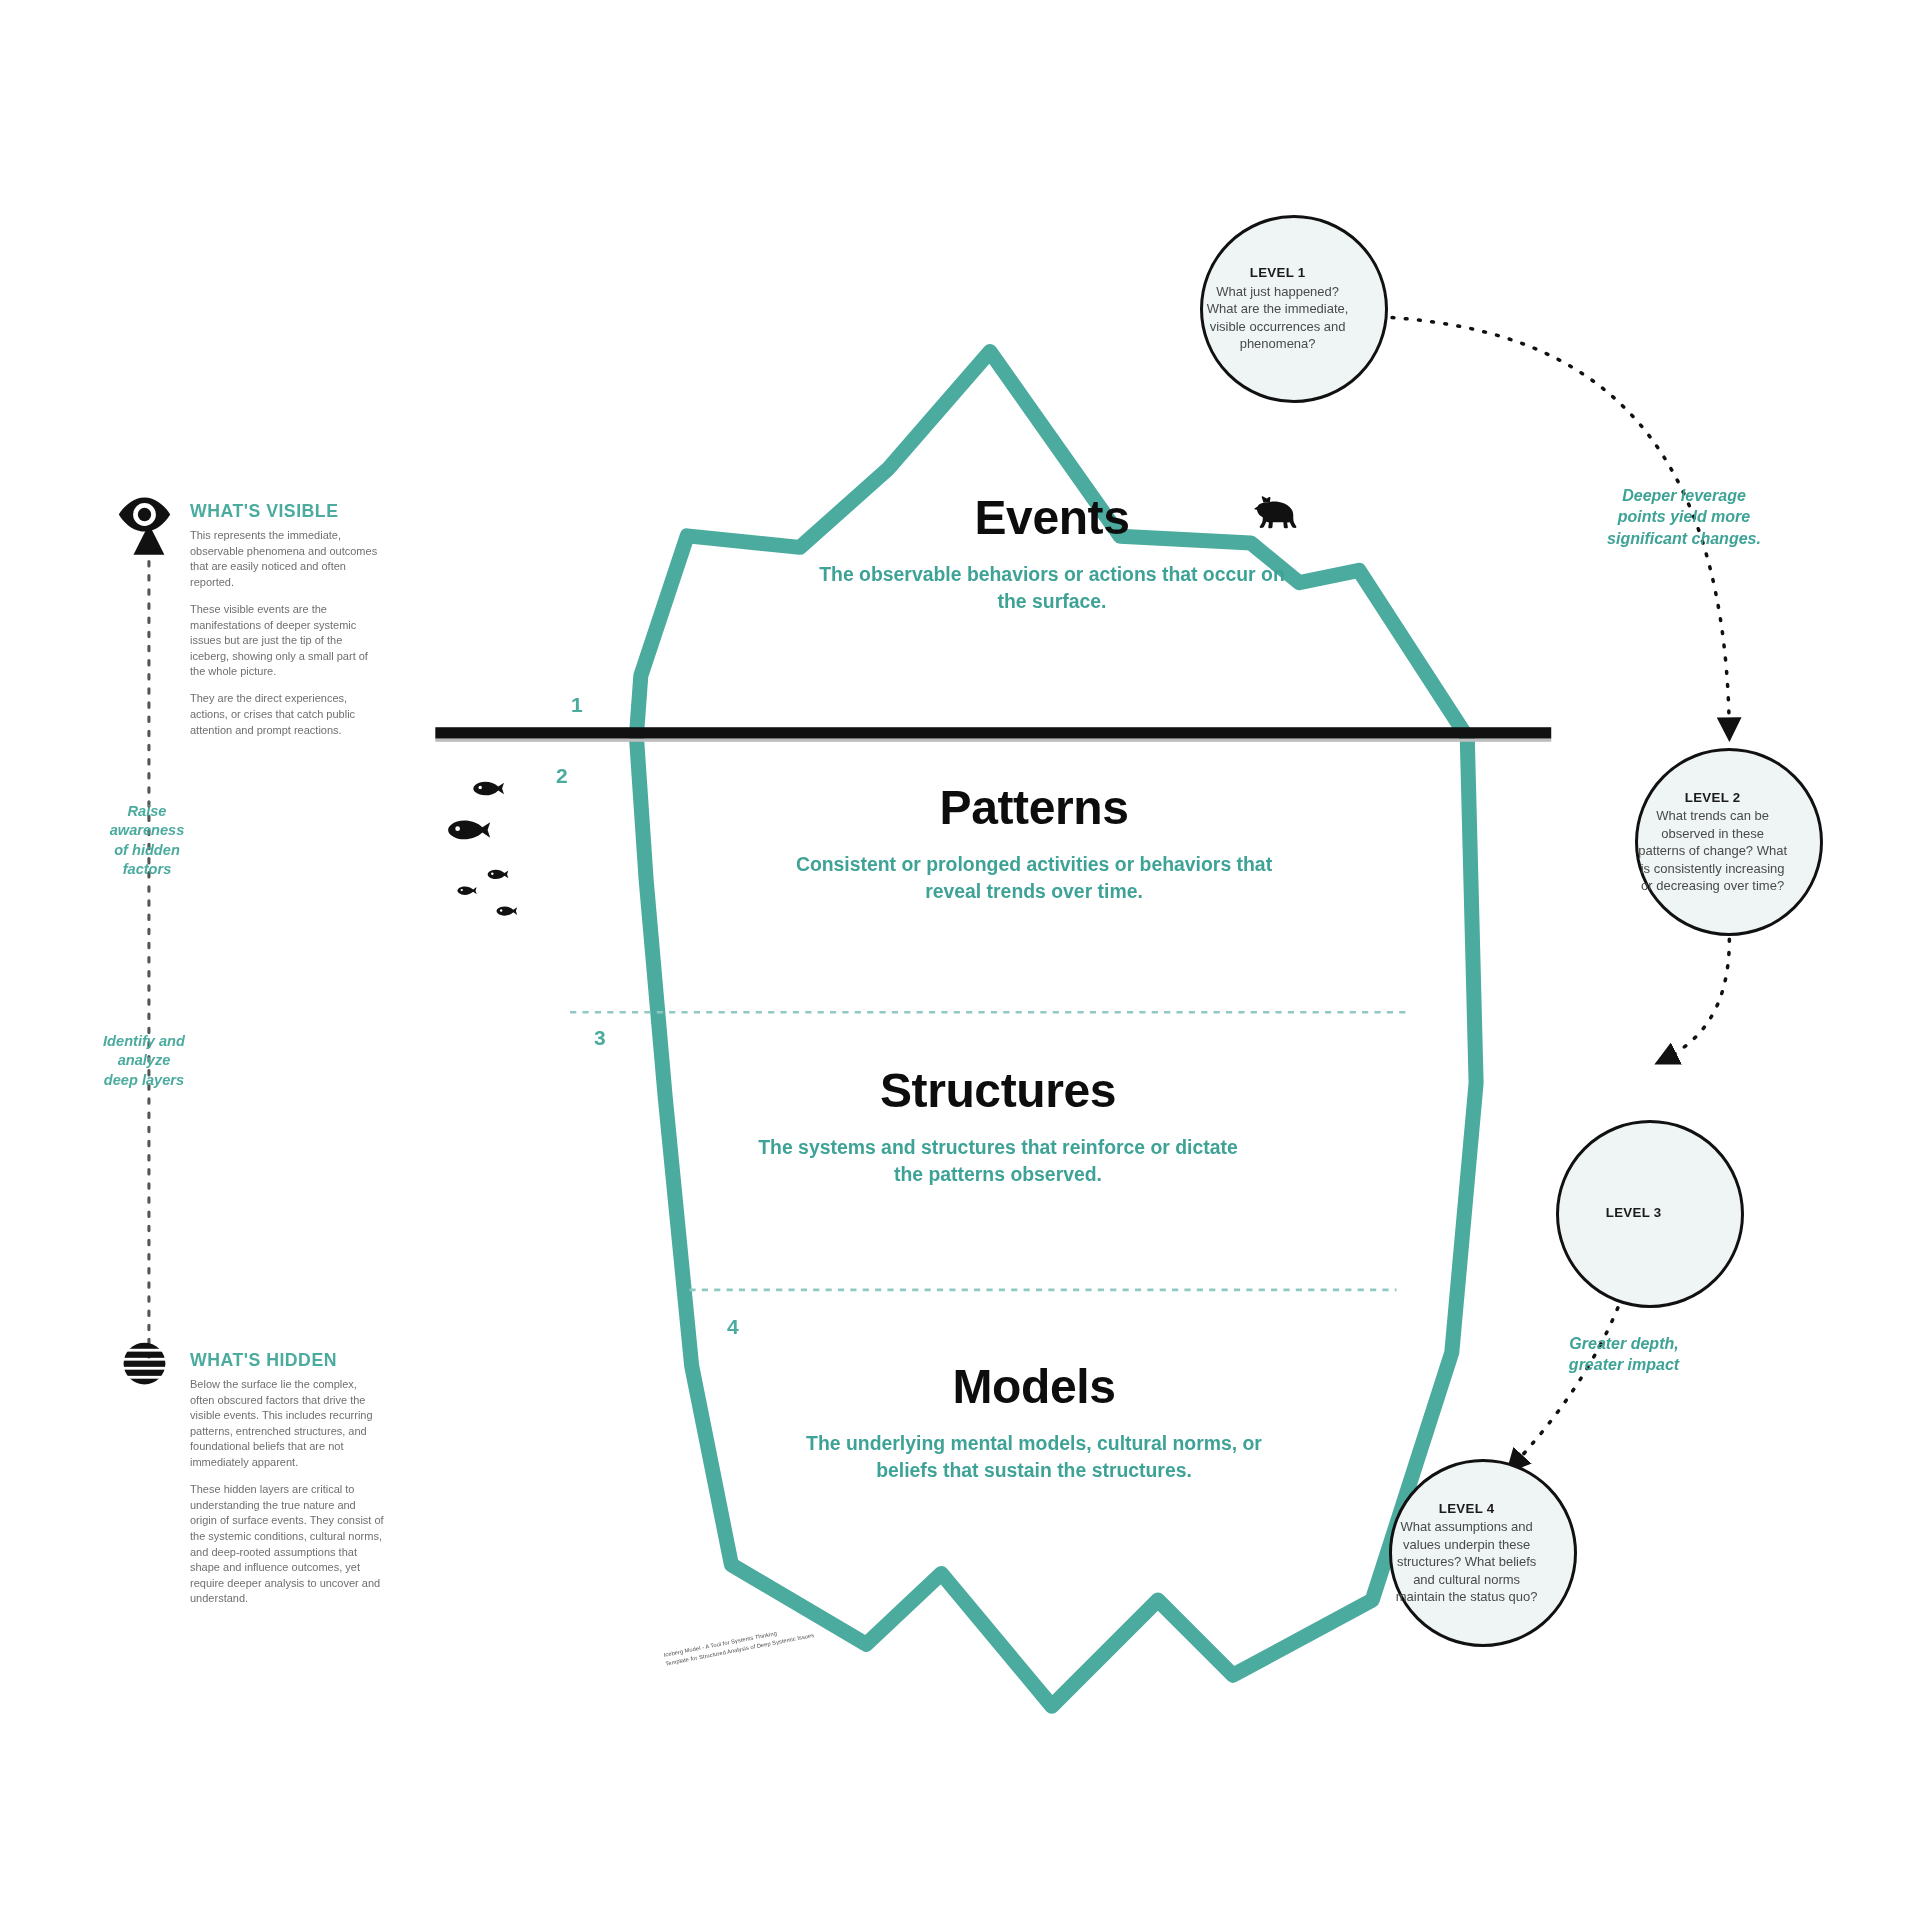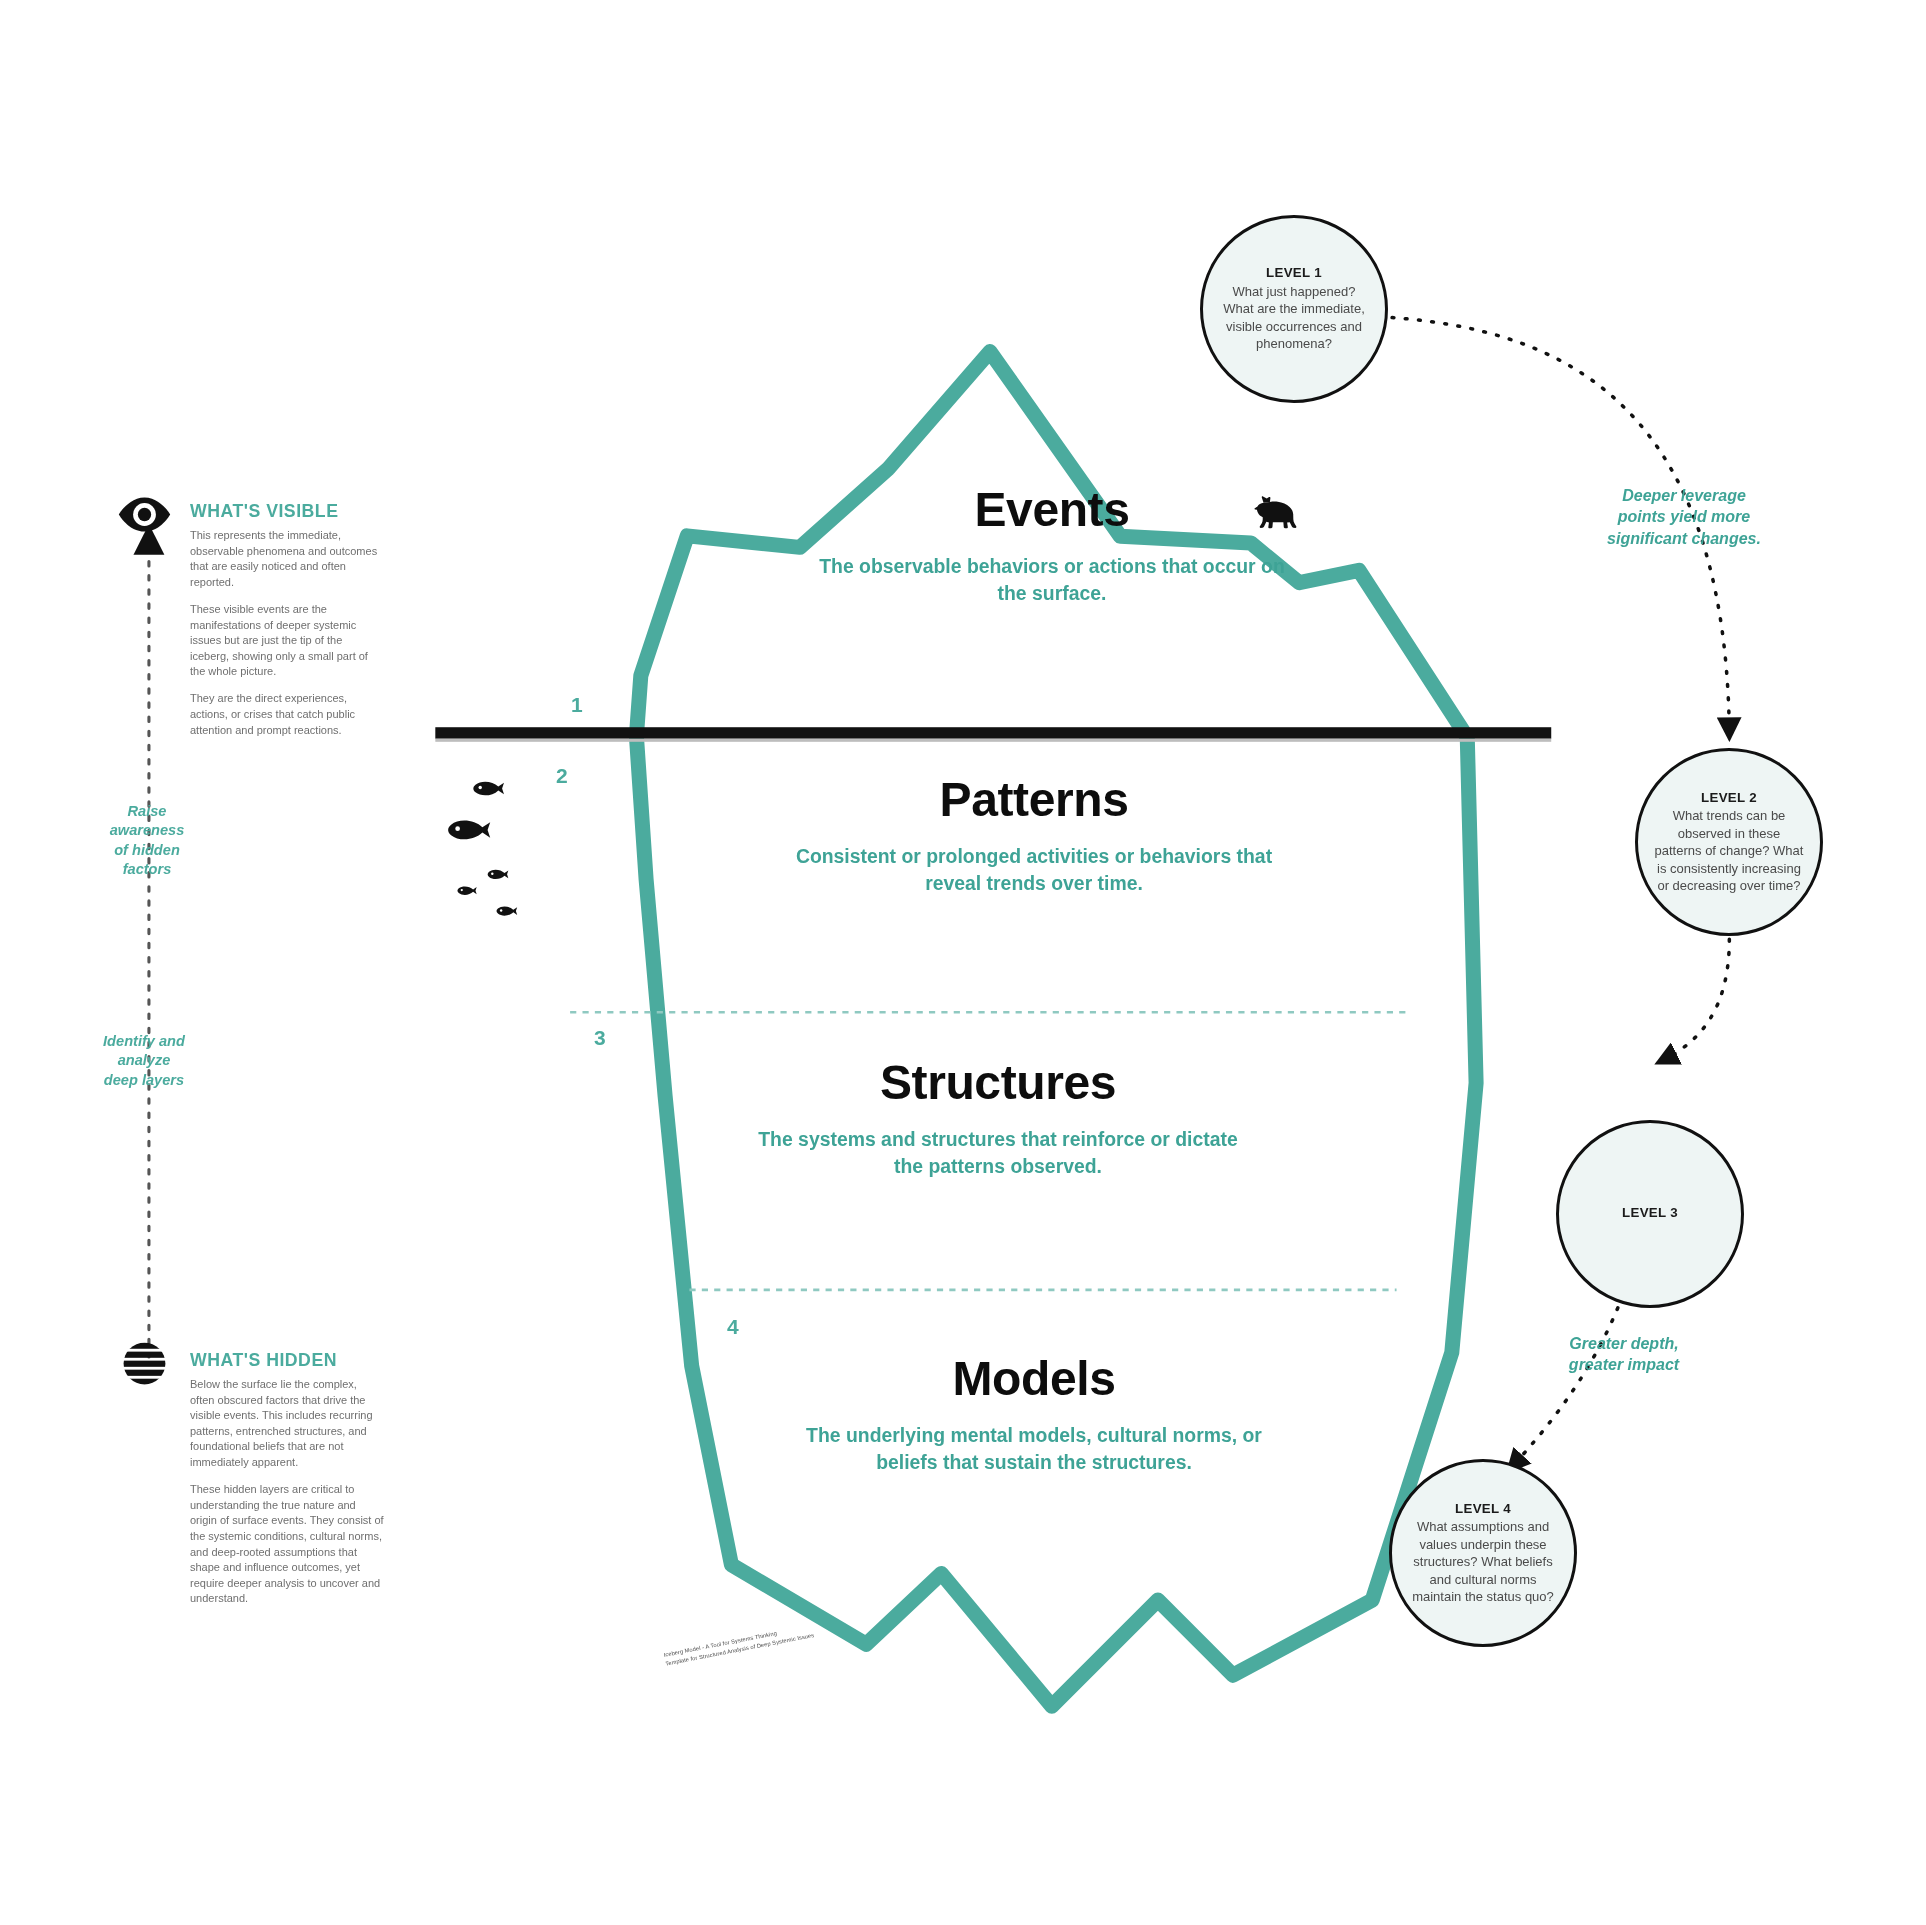--- a/index.html
+++ b/index.html
@@ -32,21 +32,21 @@
     position:absolute;text-align:center;
     font-size:14.6px;font-style:italic;font-weight:bold;line-height:1.33;
     color:#4bab9e;white-space:pre-line;
   }
   #note-raise{left:74px;top:802px;width:146px;}
   #note-identify{left:71px;top:1032px;width:146px;}
 
   
   .band{position:absolute;text-align:center;width:486px;}
   .band h2{
-    margin:0;font-size:48px;font-weight:bold;color:#0d0d0d;
+    margin:8px;font-size:48px;font-weight:bold;color:#0d0d0d;
     letter-spacing:-0.4px;line-height:1.0;
   }
   .band p{
     margin:18.6px 0 0 0;font-size:19.4px;font-weight:bold;line-height:1.42;
     color:#3ea396;
   }
   #band-events{left:809px;top:486px;}
   #band-patterns{left:791px;top:776px;}
   #band-structures{left:755px;top:1059px;}
   #band-models{left:791px;top:1355px;}
@@ -57,21 +57,21 @@
   }
   #inum1{left:571px;top:693px;}
   #inum2{left:556px;top:764px;}
   #inum3{left:594px;top:1026px;}
   #inum4{left:727px;top:1315px;}
 
   
   .lvl{
     position:absolute;border-radius:50%;
     background:#eef5f4;border:3.1px solid #111111;
-    display:flex;align-items:center;justify-content:center;
+    display:flex;align-items:center;justify-content:flex-start;
     box-sizing:border-box;
   }
   .lvl-in{width:82%;text-align:center;}
   .lvl-title{
     font-size:13.3px;font-weight:bold;color:#1b1b1b;
     letter-spacing:0.3px;margin-bottom:2.7px;
   }
   .lvl-q{
     font-size:13px;line-height:1.34;color:#4a4a4a;
   }

